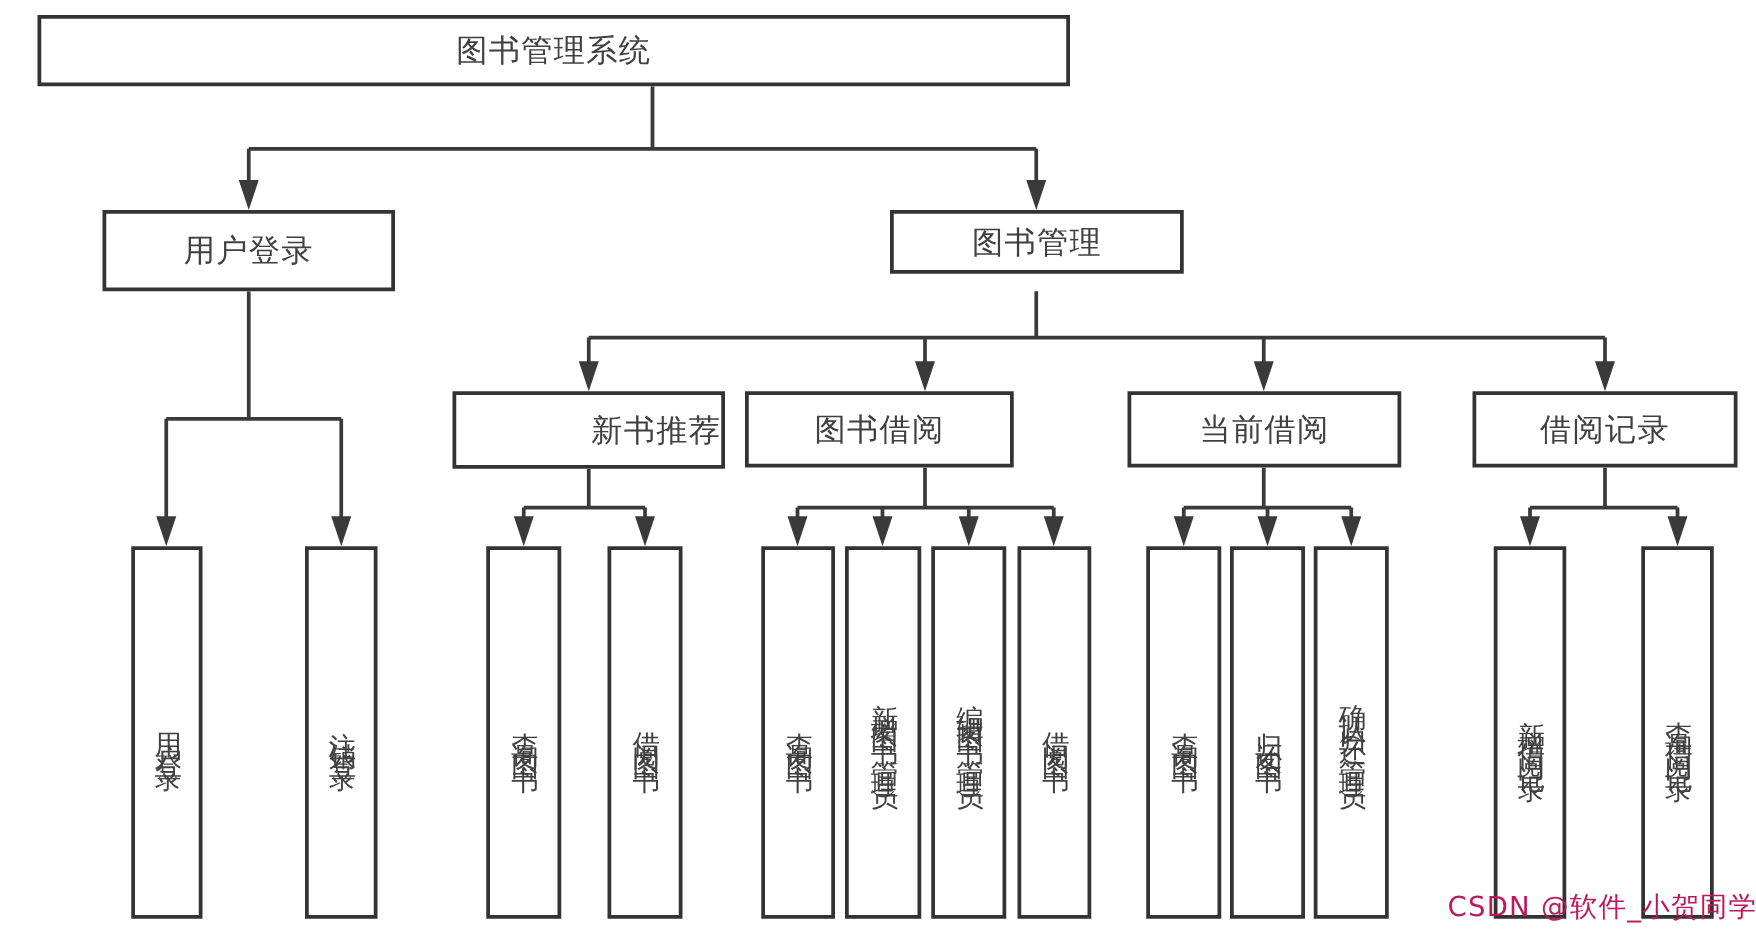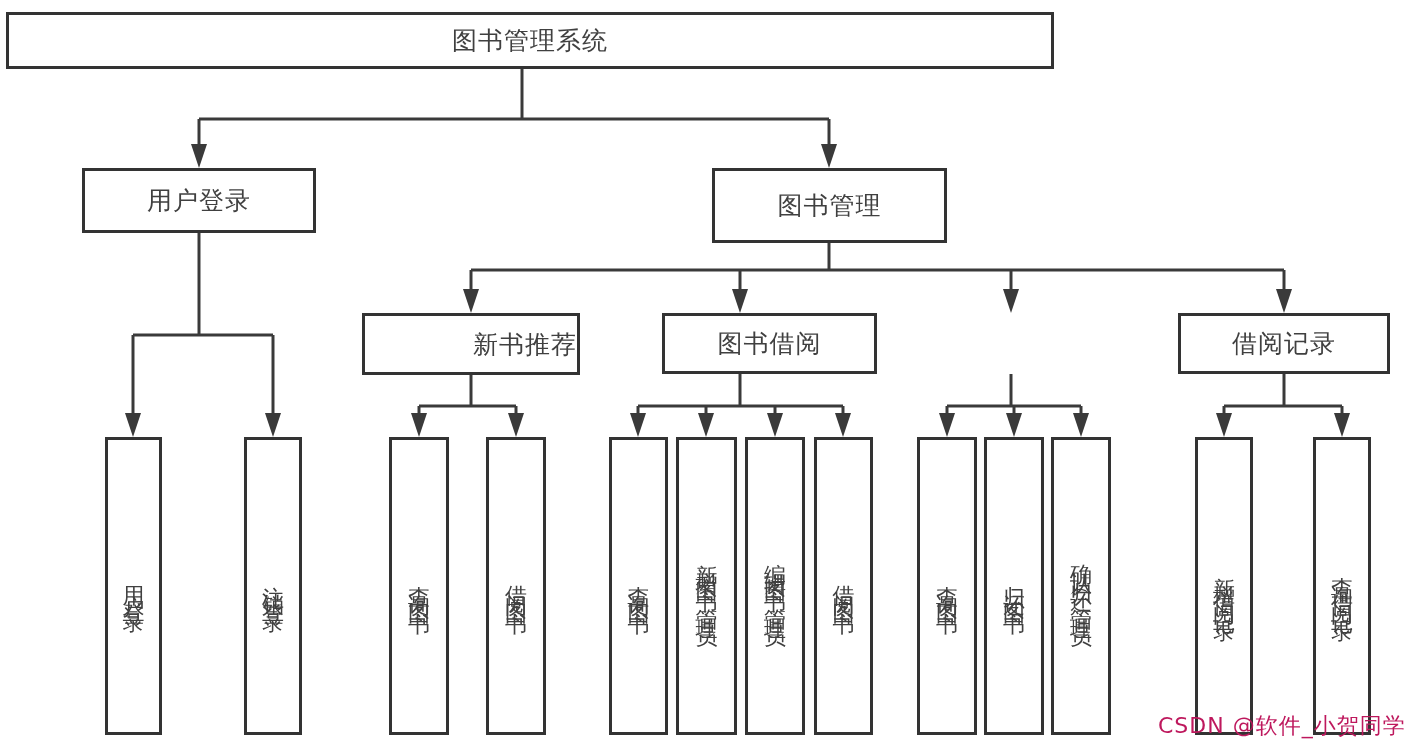--- a/index.html
+++ b/index.html
@@ -105,36 +105,39 @@
     <polygon points="1073,413 1089,413 1081,437"></polygon>
 
     <line x1="1284" y1="374" x2="1284" y2="406"></line>
     <line x1="1224" y1="406" x2="1342" y2="406"></line>
     <line x1="1224" y1="406" x2="1224" y2="415"></line>
     <polygon points="1216,413 1232,413 1224,437"></polygon>
     <line x1="1342" y1="406" x2="1342" y2="415"></line>
     <polygon points="1334,413 1350,413 1342,437"></polygon>
   </svg>
 
-  <div class="node" style="left:6px;top:12px;width:1048px;height:57px;">
+  <div class="node" style="left:30px;top:12px;width:826px;height:57px;">
     <span class="lbl">图书管理系统</span>
   </div>
 
   <div class="node" style="left:82px;top:168px;width:234px;height:65px;">
     <span class="lbl">用户登录</span>
   </div>
-  <div class="node" style="left:712px;top:168px;width:235px;height:75px;">
+  <div class="node" style="left:712px;top:168px;width:235px;height:51px;">
     <span class="lbl">图书管理</span>
   </div>
 
   <div class="node" style="left:362px;top:313px;width:218px;height:62px;justify-content:flex-end;">
     <span class="lbl">新书推荐</span>
   </div>
-  <div class="node" style="left:662px;top:313px;width:215px;height:61px;">
+  <div class="node" style="left:596px;top:313px;width:215px;height:61px;">
     <span class="lbl">图书借阅</span>
+  </div>
+  <div class="node" style="left:902px;top:313px;width:219px;height:61px;">
+    <span class="lbl">当前借阅</span>
   </div>
   <div class="node" style="left:1178px;top:313px;width:212px;height:61px;">
     <span class="lbl">借阅记录</span>
   </div>
 
   <div class="node leaf" style="left:105px;top:437px;width:57px;height:298px;">
     <span class="lbl">用户登录</span>
   </div>
   <div class="node leaf" style="left:244px;top:437px;width:58px;height:298px;">
     <span class="lbl">注销登录</span>

